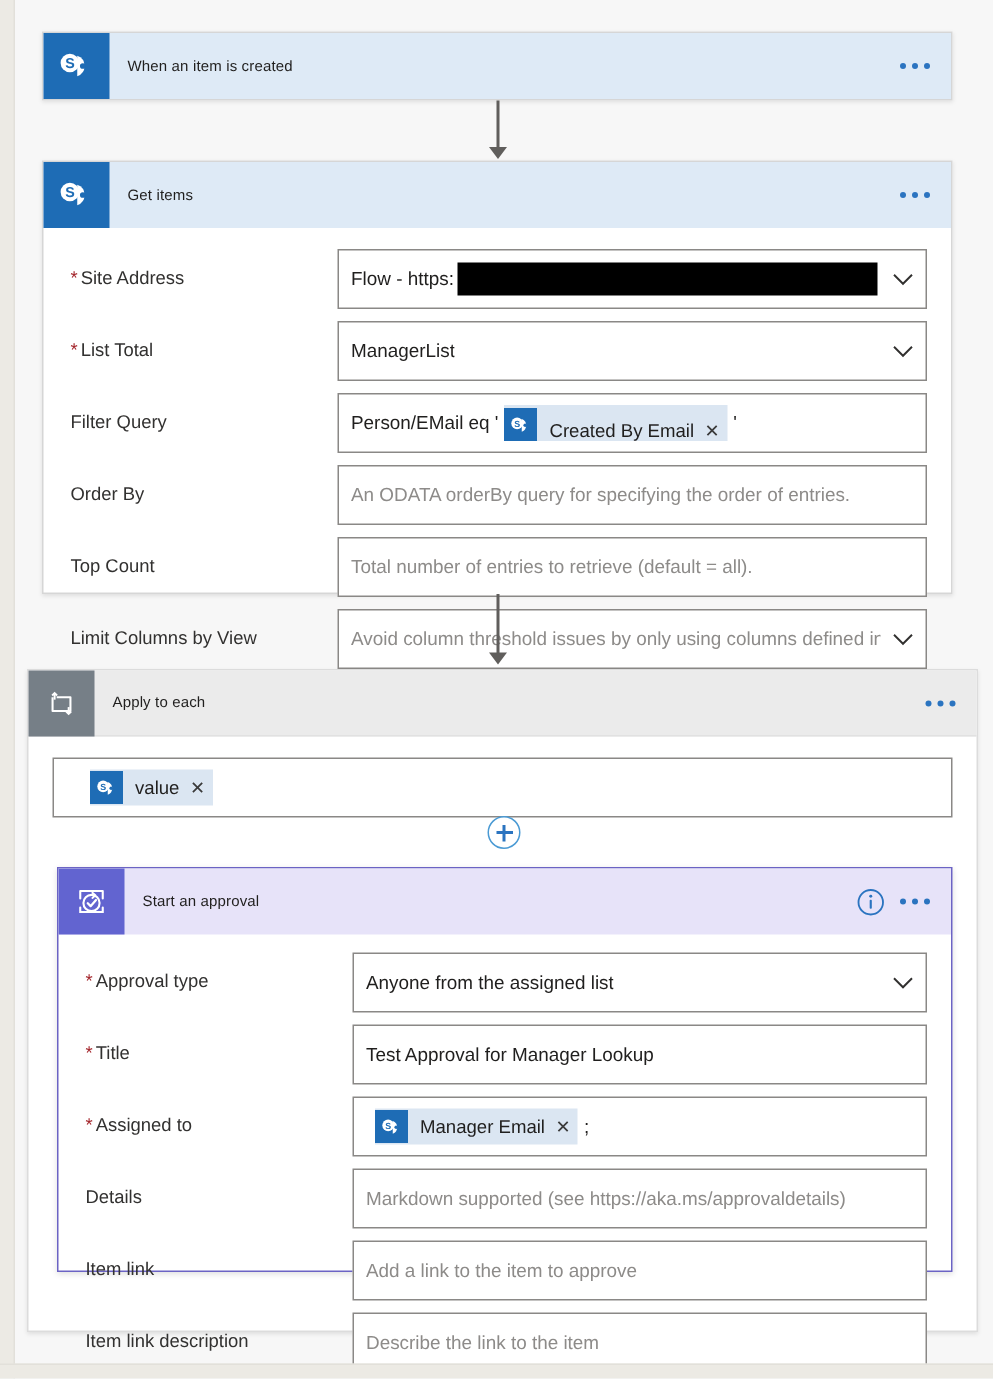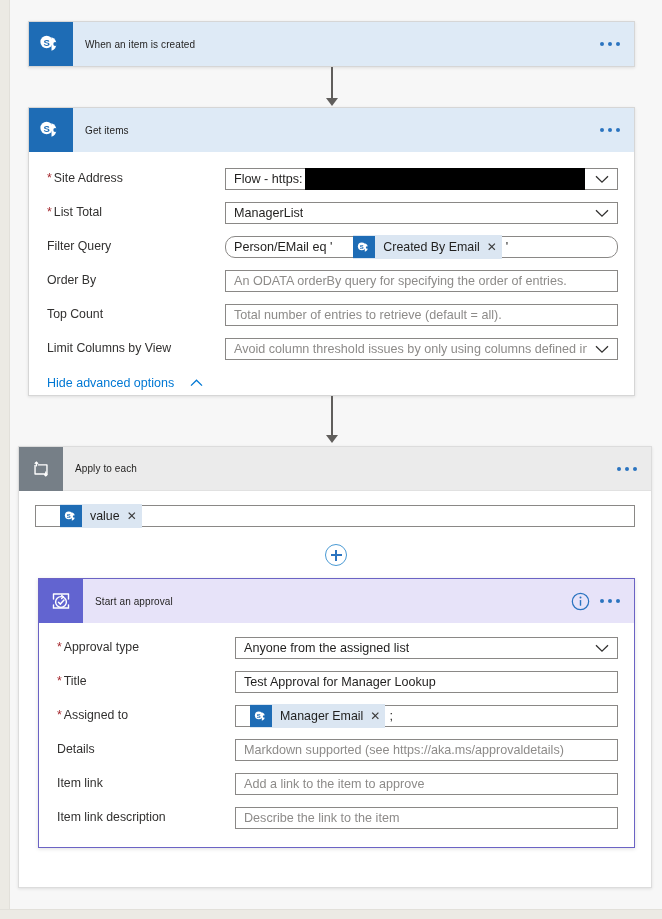--- a/index.html
+++ b/index.html
@@ -81,21 +81,21 @@
   }
   .lbl {
     width: 150px; flex: 0 0 150px;
     font-size: 12.3px; color: #323130;
     line-height: 1.3;
     padding-right: 8px;
   }
   .lbl .req { color: #a4262c; margin-right: 2px; }
   .ctl {
     flex: 1 1 auto;
-    height: 22px;
+    height: 40px;
     border: 1px solid #8a8886;
     background: #fff;
     display: flex; align-items: center;
     padding: 0 8px;
     font-size: 12.6px;
     color: #201f1e;
     position: relative;
     min-width: 0;
   }
   .ctl.ph { color: #8d8b89; }
@@ -262,23 +262,23 @@
                 <path d="M1 1.2 L7 7.2 L13 1.2" stroke="#323130" stroke-width="1.3" fill="none"></path>
               </svg>
           </span>
         </div>
       </div>
 
       <div class="row">
         <div class="lbl">
           <span>Filter Query</span>
         </div>
-        <div class="ctl" style="padding:0 0 0 8px;border-radius:10px;">
+        <div class="ctl" style="padding:0 0 0 8px;">
           <span class="txt">Person/EMail eq '</span>
-          <span class="token" style="margin-left:21px;">
+          <span class="token" style="margin-left:4px;align-items:flex-end;">
             <span class="tok-ico">
               <svg width="15" height="15" viewBox="0 0 24 24">
                 <circle cx="7.6" cy="10" r="6.2" fill="#fff"></circle>
                 <text x="7.6" y="13.6" font-family="Liberation Sans, sans-serif" font-size="9.5" font-weight="bold" fill="#1e6cb5" text-anchor="middle">S</text>
                 <path d="M12.5 5.2 A7.2 7.2 0 0 1 12.5 18.8 Z" fill="#fff"></path>
                 <circle cx="16.2" cy="12" r="1.9" fill="#1e6cb5"></circle>
               </svg>
             </span>
             <span>Created By Email</span>
             <span class="tok-x">✕</span>

